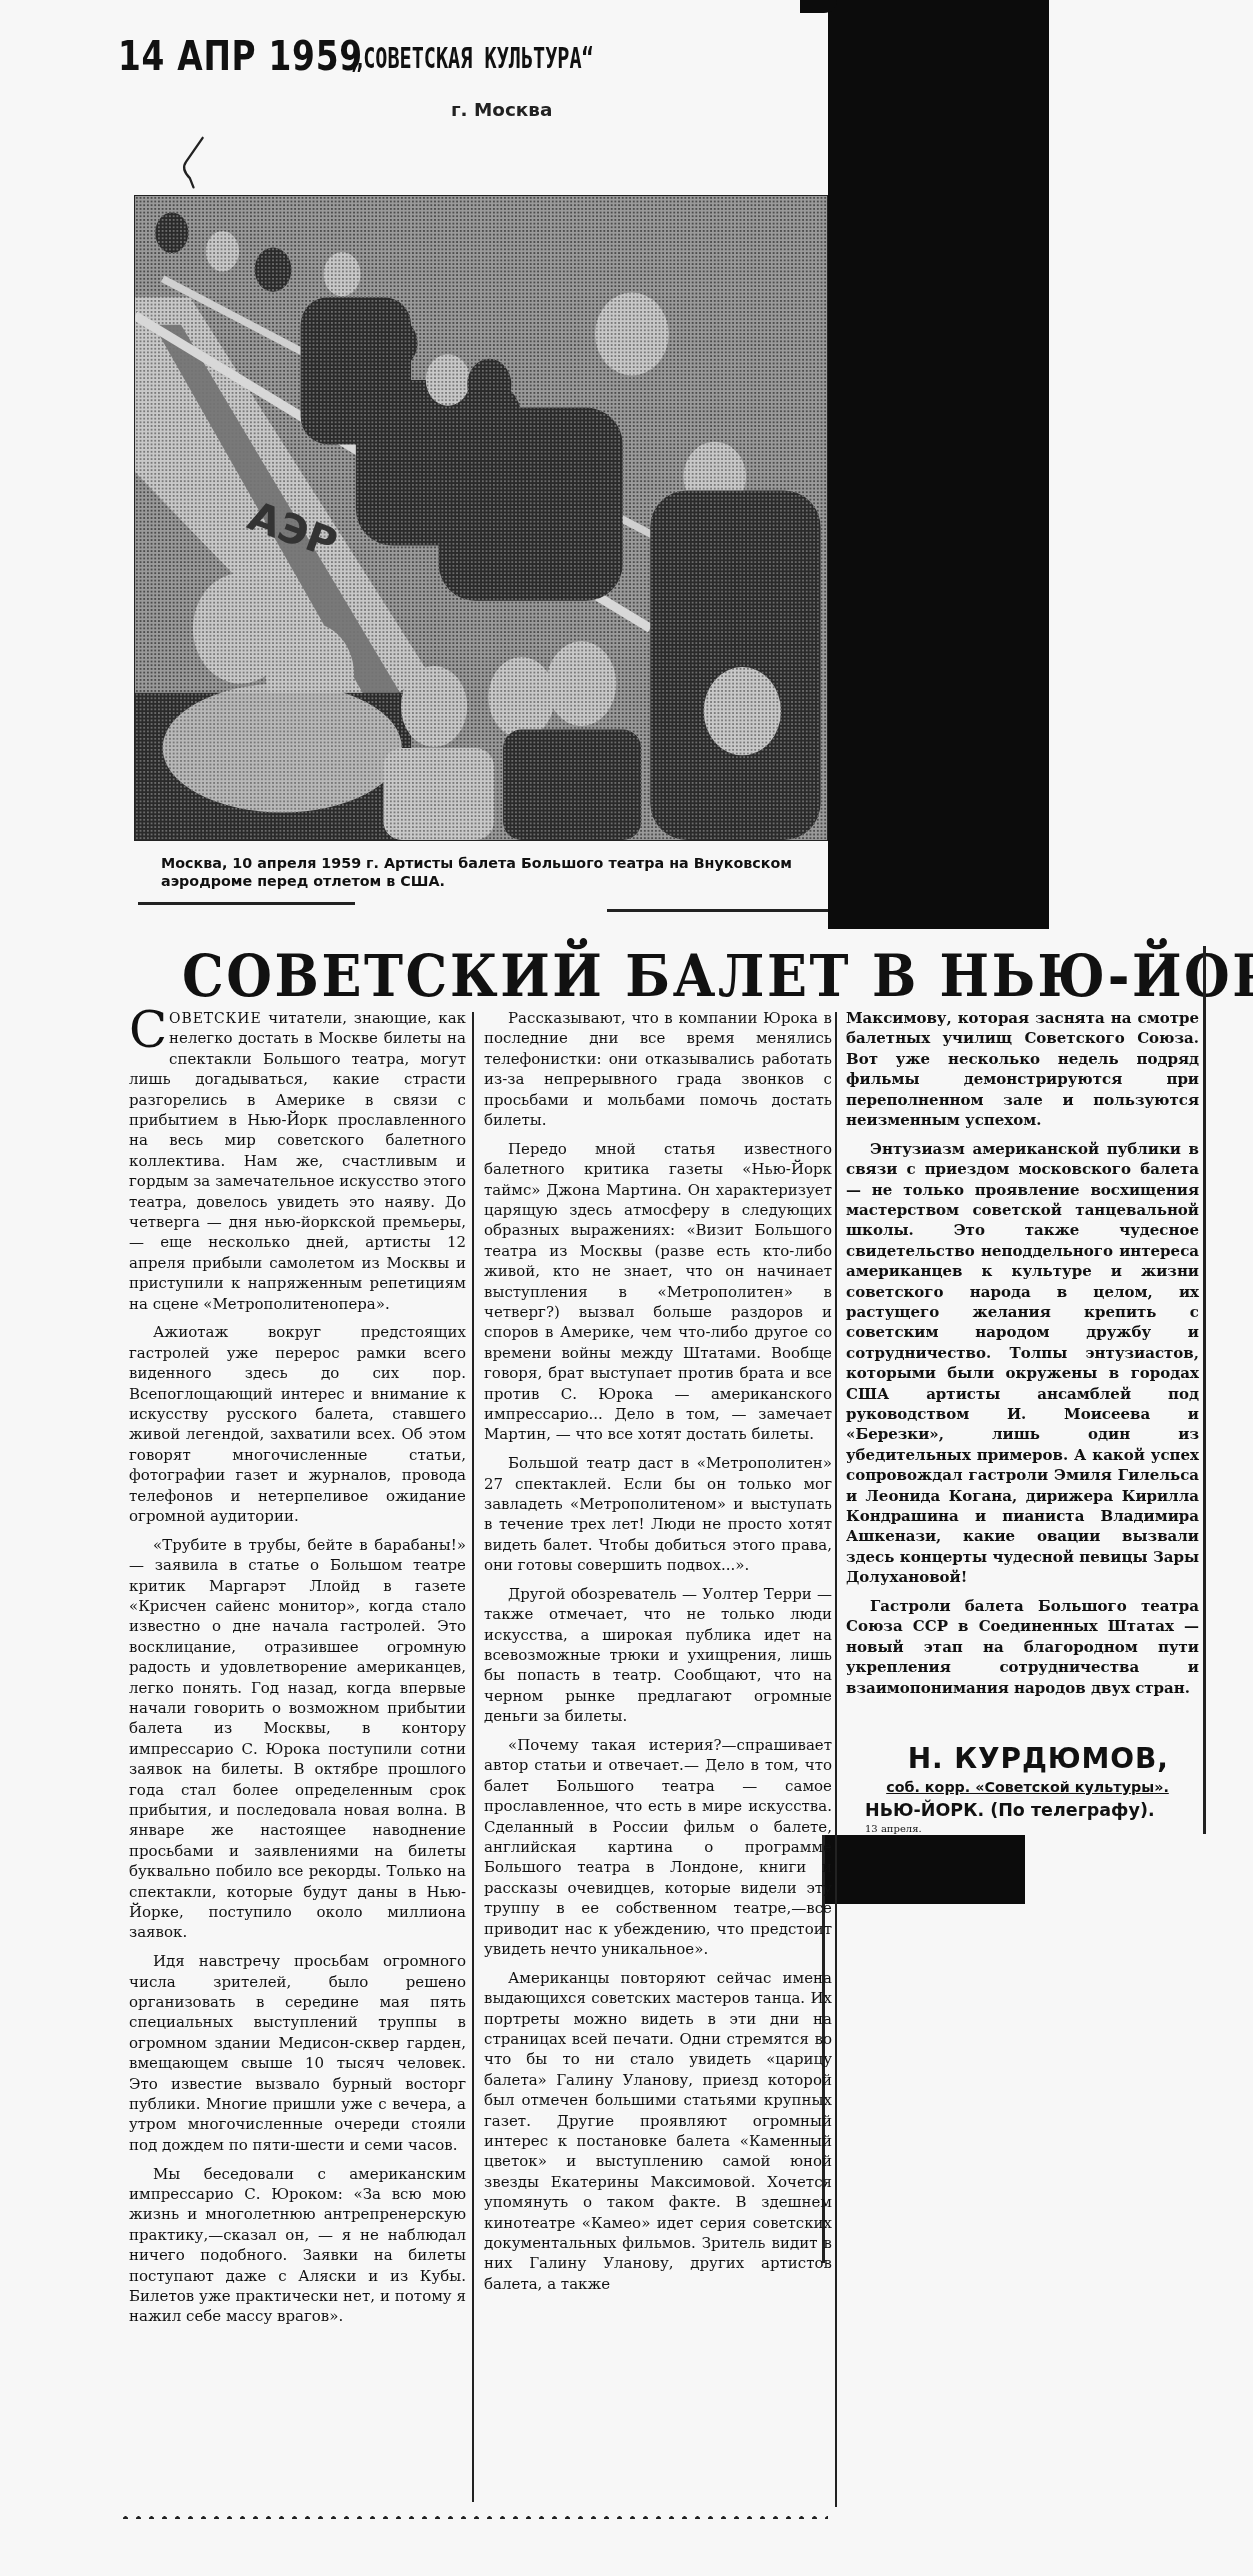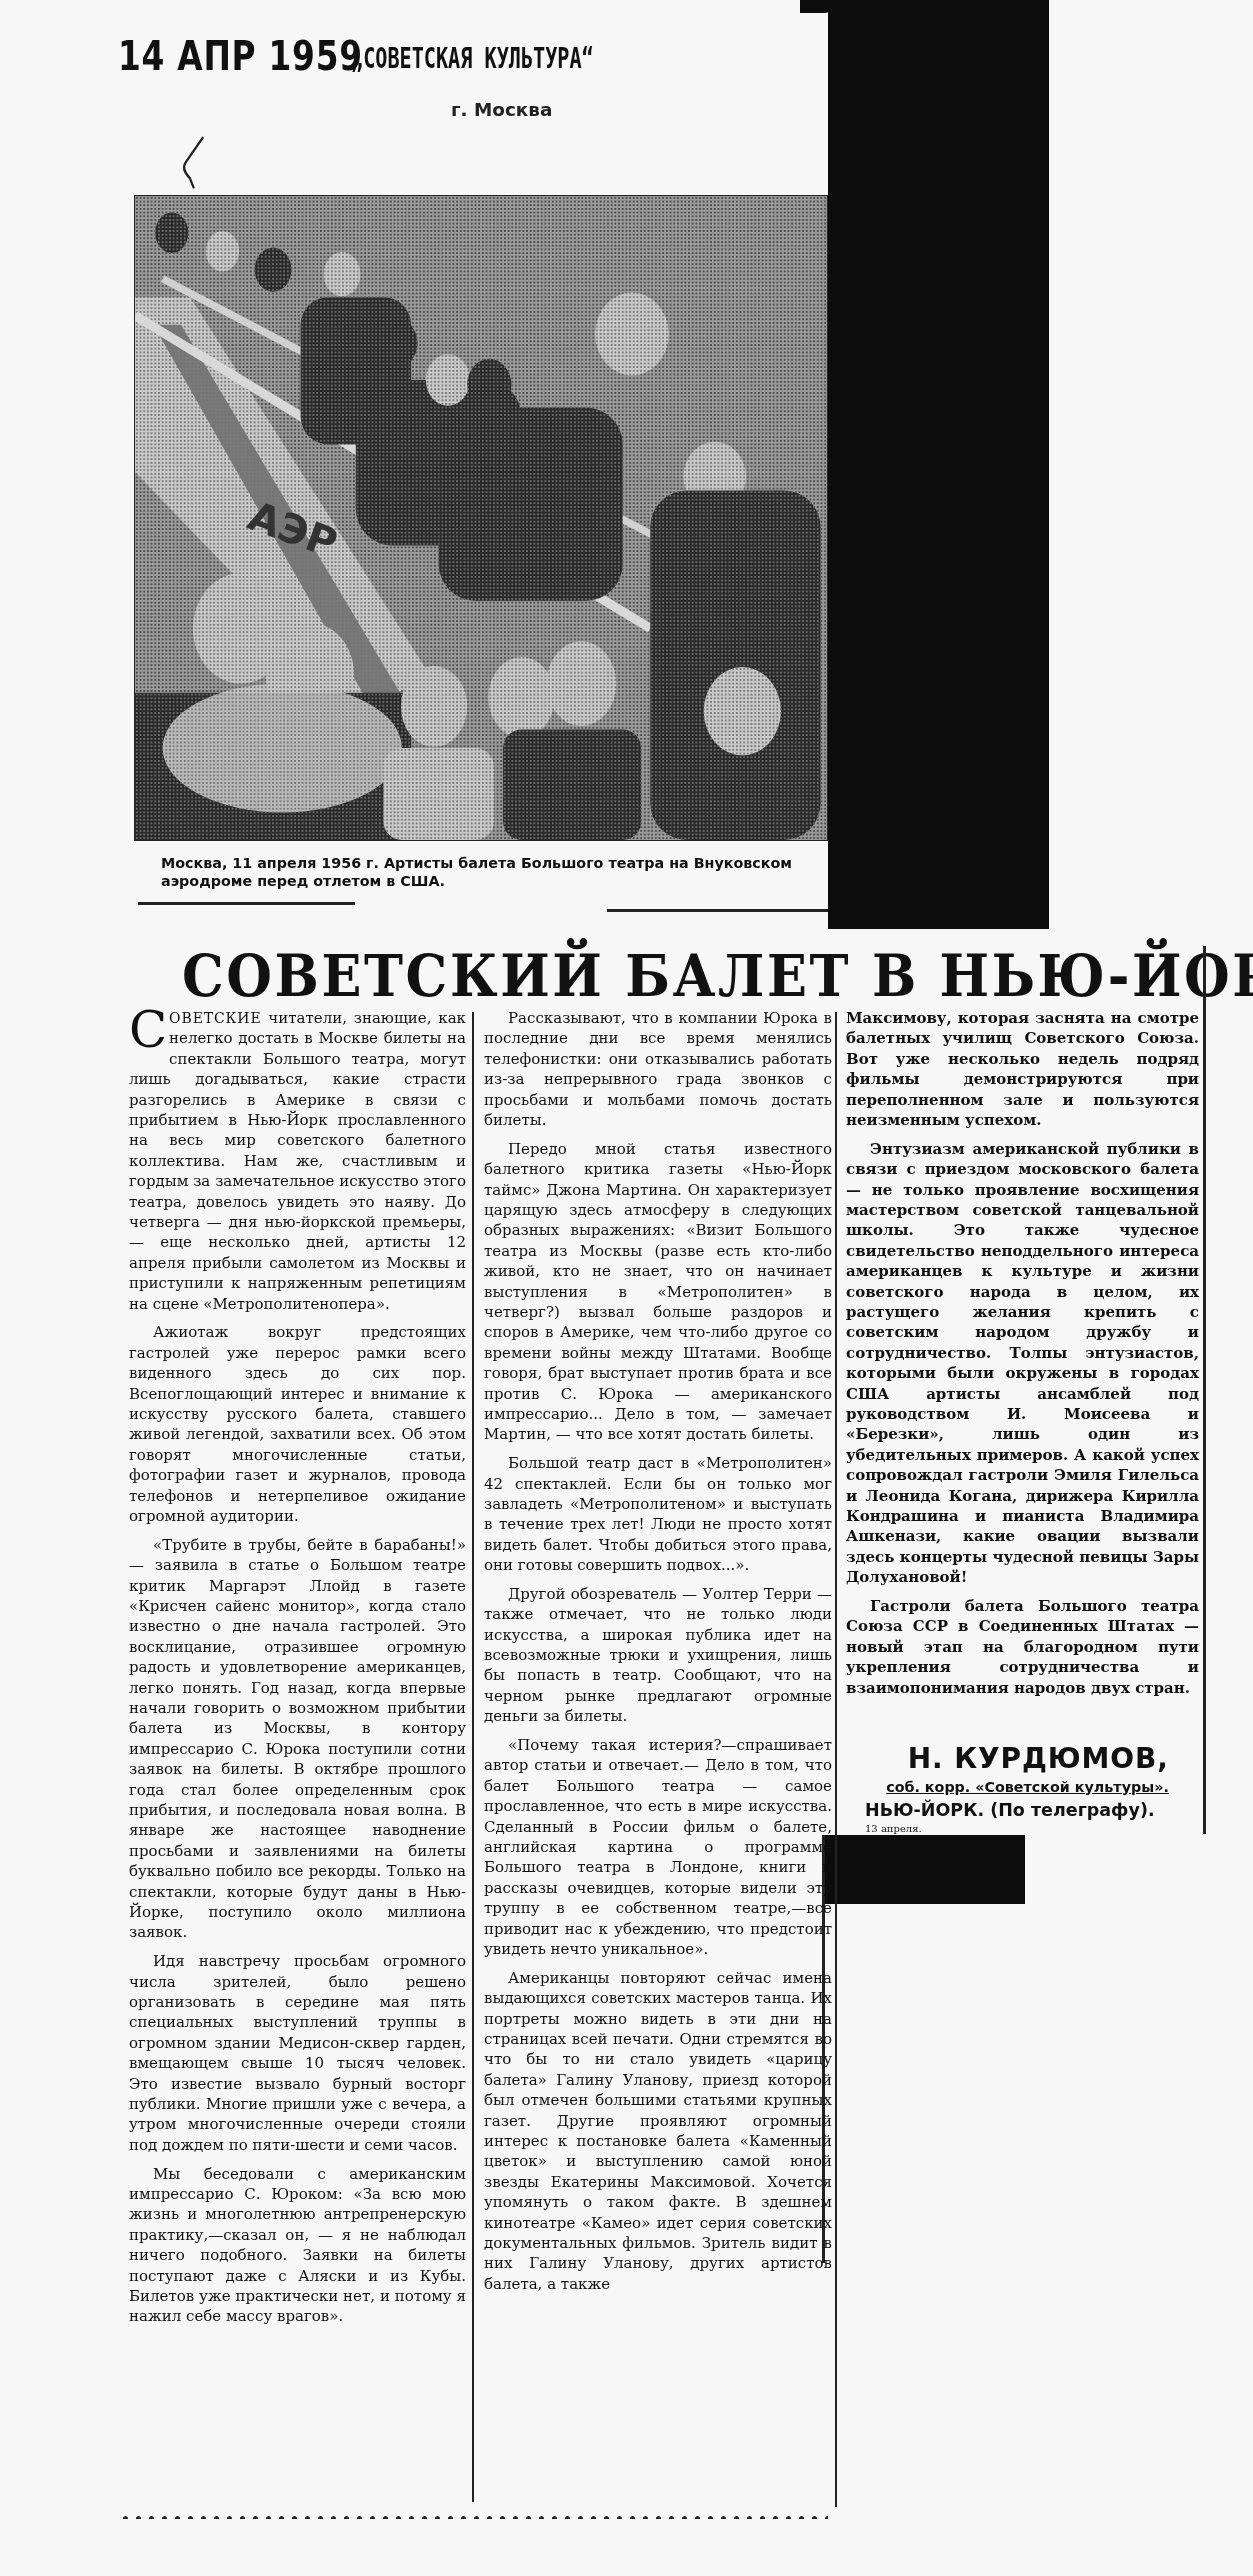--- a/index.html
+++ b/index.html
@@ -144,21 +144,21 @@
     <ellipse cx="160" cy="600" rx="130" ry="70" fill="url(#htl)" opacity="0.9"></ellipse>
     <ellipse cx="325" cy="555" rx="36" ry="44" fill="url(#htl)"></ellipse>
     <rect x="270" y="600" width="120" height="100" rx="20" fill="url(#htl)"></rect>
     <ellipse cx="420" cy="545" rx="36" ry="44" fill="url(#htl)"></ellipse>
     <ellipse cx="485" cy="530" rx="38" ry="46" fill="url(#htl)"></ellipse>
     <rect x="400" y="580" width="150" height="120" rx="20" fill="url(#htd)"></rect>
     <ellipse cx="660" cy="560" rx="42" ry="48" fill="url(#htl)"></ellipse>
   </svg>
 </div>
 
-<div class="abs caption">Москва, 11 апреля 1956 г. Артисты балета Большого театра на Внуковском аэродроме перед отлетом в США.</div>
+<div class="abs caption">Москва, 10 апреля 1959 г. Артисты балета Большого театра на Внуковском аэродроме перед отлетом в США.</div>
 <div class="abs rule-left"></div>
 <div class="abs rule-right"></div>
 
 <div class="abs headline">СОВЕТСКИЙ БАЛЕТ В НЬЮ-ЙОРКЕ</div>
 
 <div class="abs clip-right-line"></div>
 <div class="abs col3-bottom-line"></div>
 <div class="abs divider div12"></div>
 <div class="abs divider div23"></div>
 <div class="abs clip-bottom-edge"></div>
@@ -167,21 +167,21 @@
   <p class="first"><span class="dropcap">С</span><span class="smallcaps-lead">ОВЕТСКИЕ</span><span> читатели, знающие, как нелегко достать в Москве билеты на спектакли Большого театра, могут лишь догадываться, какие страсти разгорелись в Америке в связи с прибытием в Нью-Йорк прославленного на весь мир советского балетного коллектива. Нам же, счастливым и гордым за замечательное искусство этого театра, довелось увидеть это наяву. До четверга — дня нью-йоркской премьеры, — еще несколько дней, артисты 12 апреля прибыли самолетом из Москвы и приступили к напряженным репетициям на сцене «Метрополитенопера».</span></p>
   <p>Ажиотаж вокруг предстоящих гастролей уже перерос рамки всего виденного здесь до сих пор. Всепоглощающий интерес и внимание к искусству русского балета, ставшего живой легендой, захватили всех. Об этом говорят многочисленные статьи, фотографии газет и журналов, провода телефонов и нетерпеливое ожидание огромной аудитории.</p>
   <p>«Трубите в трубы, бейте в барабаны!» — заявила в статье о Большом театре критик Маргарэт Ллойд в газете «Крисчен сайенс монитор», когда стало известно о дне начала гастролей. Это восклицание, отразившее огромную радость и удовлетворение американцев, легко понять. Год назад, когда впервые начали говорить о возможном прибытии балета из Москвы, в контору импрессарио С. Юрока поступили сотни заявок на билеты. В октябре прошлого года стал более определенным срок прибытия, и последовала новая волна. В январе же настоящее наводнение просьбами и заявлениями на билеты буквально побило все рекорды. Только на спектакли, которые будут даны в Нью-Йорке, поступило около миллиона заявок.</p>
   <p>Идя навстречу просьбам огромного числа зрителей, было решено организовать в середине мая пять специальных выступлений труппы в огромном здании Медисон-сквер гарден, вмещающем свыше 10 тысяч человек. Это известие вызвало бурный восторг публики. Многие пришли уже с вечера, а утром многочисленные очереди стояли под дождем по пяти-шести и семи часов.</p>
   <p>Мы беседовали с американским импрессарио С. Юроком: «За всю мою жизнь и многолетнюю антрепренерскую практику,—сказал он, — я не наблюдал ничего подобного. Заявки на билеты поступают даже с Аляски и из Кубы. Билетов уже практически нет, и потому я нажил себе массу врагов».</p>
 </div>
 
 <div class="abs col col2">
   <p>Рассказывают, что в компании Юрока в последние дни все время менялись телефонистки: они отказывались работать из-за непрерывного града звонков с просьбами и мольбами помочь достать билеты.</p>
   <p>Передо мной статья известного балетного критика газеты «Нью-Йорк таймс» Джона Мартина. Он характеризует царящую здесь атмосферу в следующих образных выражениях: «Визит Большого театра из Москвы (разве есть кто-либо живой, кто не знает, что он начинает выступления в «Метрополитен» в четверг?) вызвал больше раздоров и споров в Америке, чем что-либо другое со времени войны между Штатами. Вообще говоря, брат выступает против брата и все против С. Юрока — американского импрессарио... Дело в том, — замечает Мартин, — что все хотят достать билеты.</p>
-  <p>Большой театр даст в «Метрополитен» 42 спектаклей. Если бы он только мог завладеть «Метрополитеном» и выступать в течение трех лет! Люди не просто хотят видеть балет. Чтобы добиться этого права, они готовы совершить подвох...».</p>
+  <p>Большой театр даст в «Метрополитен» 27 спектаклей. Если бы он только мог завладеть «Метрополитеном» и выступать в течение трех лет! Люди не просто хотят видеть балет. Чтобы добиться этого права, они готовы совершить подвох...».</p>
   <p>Другой обозреватель — Уолтер Терри — также отмечает, что не только люди искусства, а широкая публика идет на всевозможные трюки и ухищрения, лишь бы попасть в театр. Сообщают, что на черном рынке предлагают огромные деньги за билеты.</p>
   <p>«Почему такая истерия?—спрашивает автор статьи и отвечает.— Дело в том, что балет Большого театра — самое прославленное, что есть в мире искусства. Сделанный в России фильм о балете, английская картина о программе Большого театра в Лондоне, книги и рассказы очевидцев, которые видели эту труппу в ее собственном театре,—все приводит нас к убеждению, что предстоит увидеть нечто уникальное».</p>
   <p>Американцы повторяют сейчас имена выдающихся советских мастеров танца. Их портреты можно видеть в эти дни на страницах всей печати. Одни стремятся во что бы то ни стало увидеть «царицу балета» Галину Уланову, приезд которой был отмечен большими статьями крупных газет. Другие проявляют огромный интерес к постановке балета «Каменный цветок» и выступлению самой юной звезды Екатерины Максимовой. Хочется упомянуть о таком факте. В здешнем кинотеатре «Камео» идет серия советских документальных фильмов. Зритель видит в них Галину Уланову, других артистов балета, а также</p>
 </div>
 
 <div class="abs col col3">
   <p style="text-indent:0">Максимову, которая заснята на смотре балетных училищ Советского Союза. Вот уже несколько недель подряд фильмы демонстрируются при переполненном зале и пользуются неизменным успехом.</p>
   <p>Энтузиазм американской публики в связи с приездом московского балета — не только проявление восхищения мастерством советской танцевальной школы. Это также чудесное свидетельство неподдельного интереса американцев к культуре и жизни советского народа в целом, их растущего желания крепить с советским народом дружбу и сотрудничество. Толпы энтузиастов, которыми были окружены в городах США артисты ансамблей под руководством И. Моисеева и «Березки», лишь один из убедительных примеров. А какой успех сопровождал гастроли Эмиля Гилельса и Леонида Когана, дирижера Кирилла Кондрашина и пианиста Владимира Ашкенази, какие овации вызвали здесь концерты чудесной певицы Зары Долухановой!</p>
   <p>Гастроли балета Большого театра Союза ССР в Соединенных Штатах — новый этап на благородном пути укрепления сотрудничества и взаимопонимания народов двух стран.</p>
 </div>

